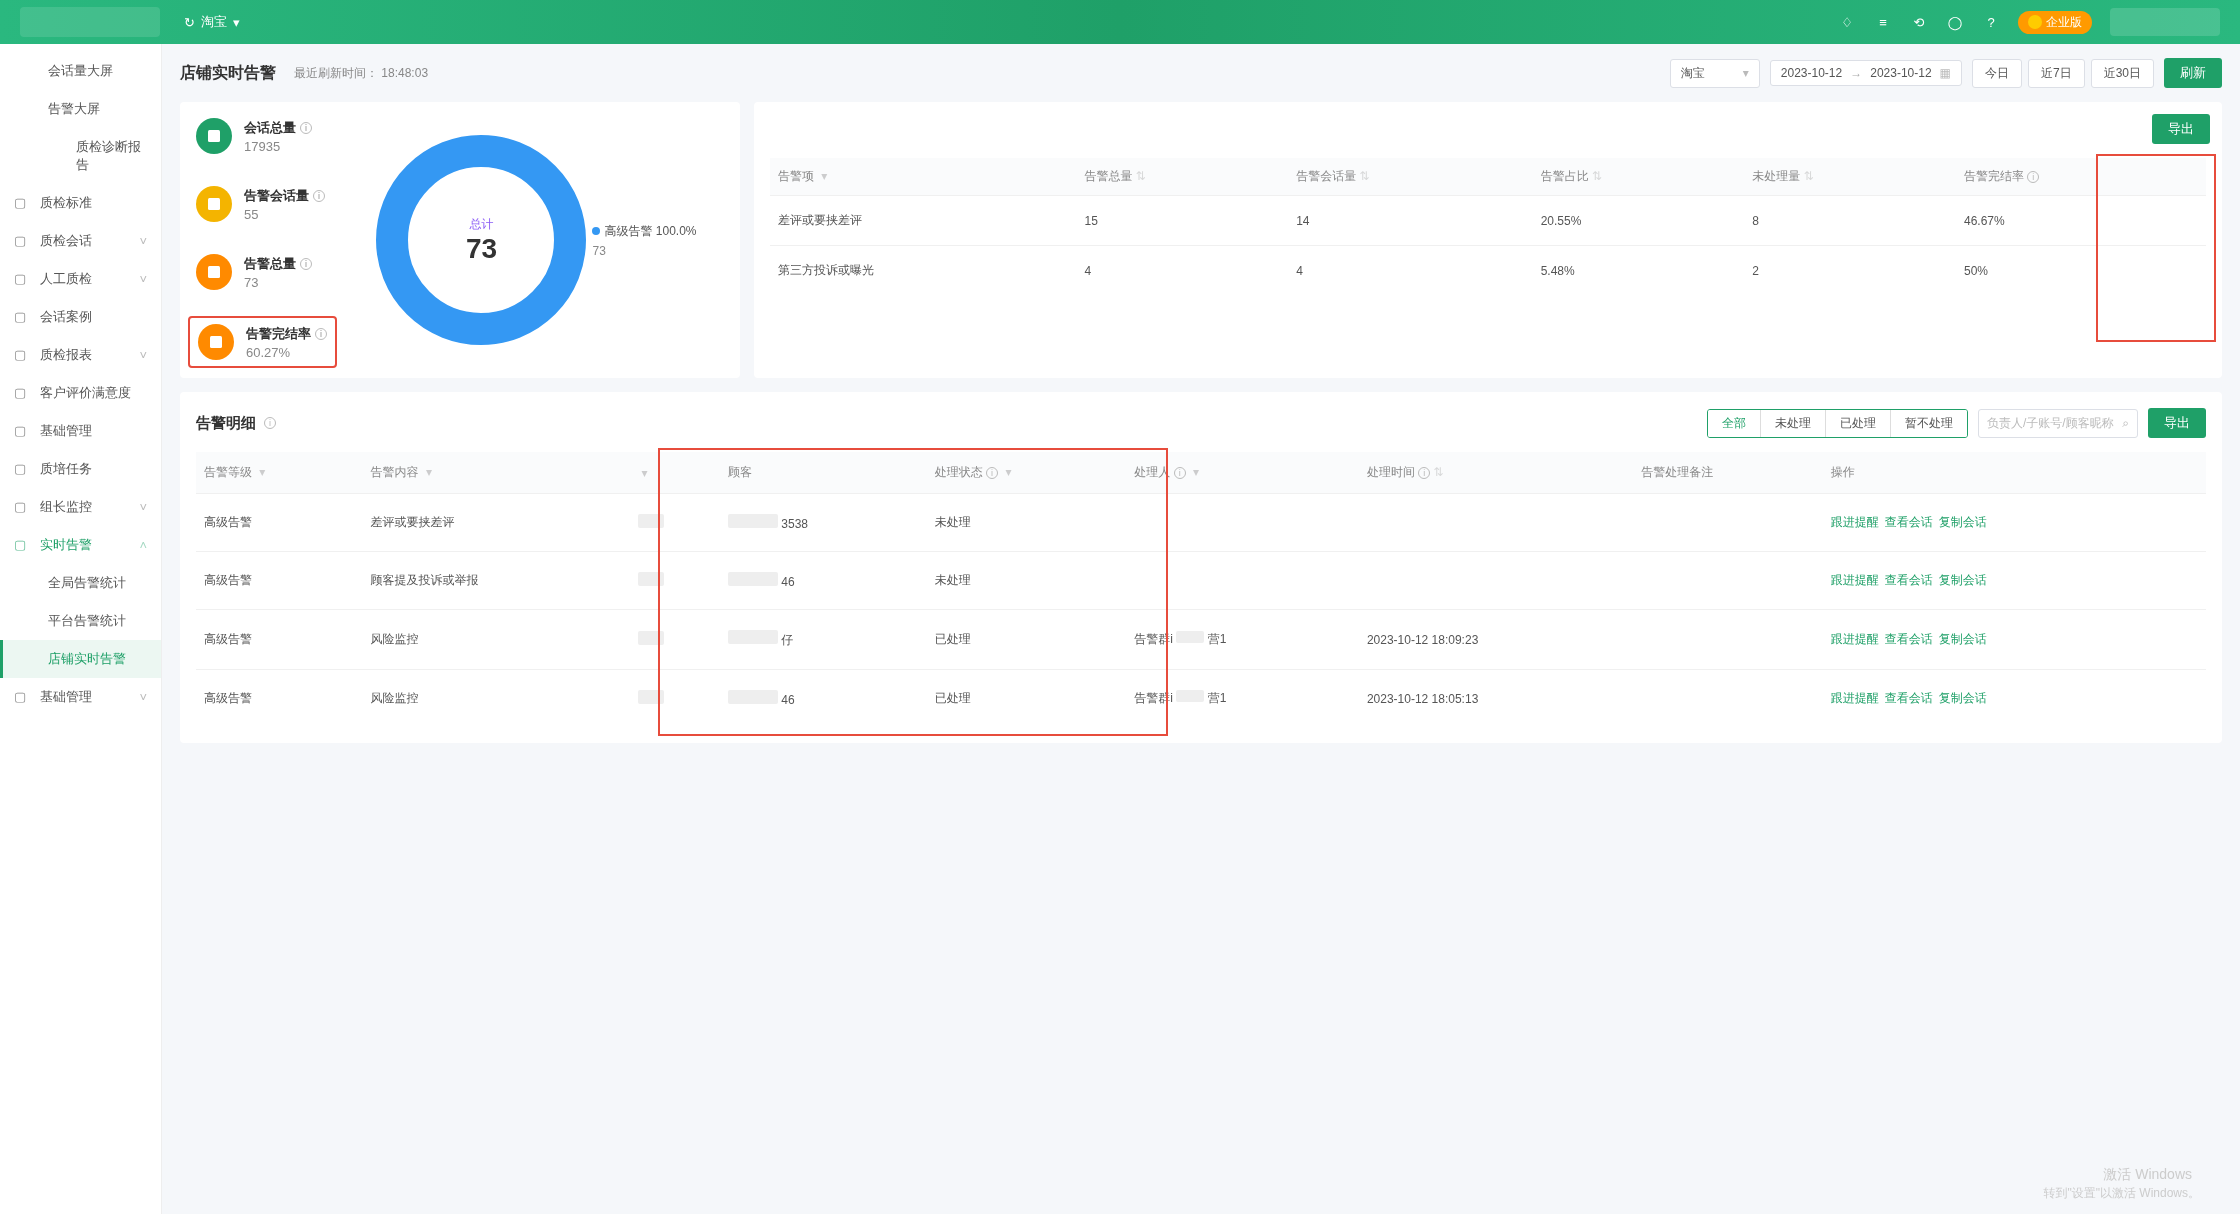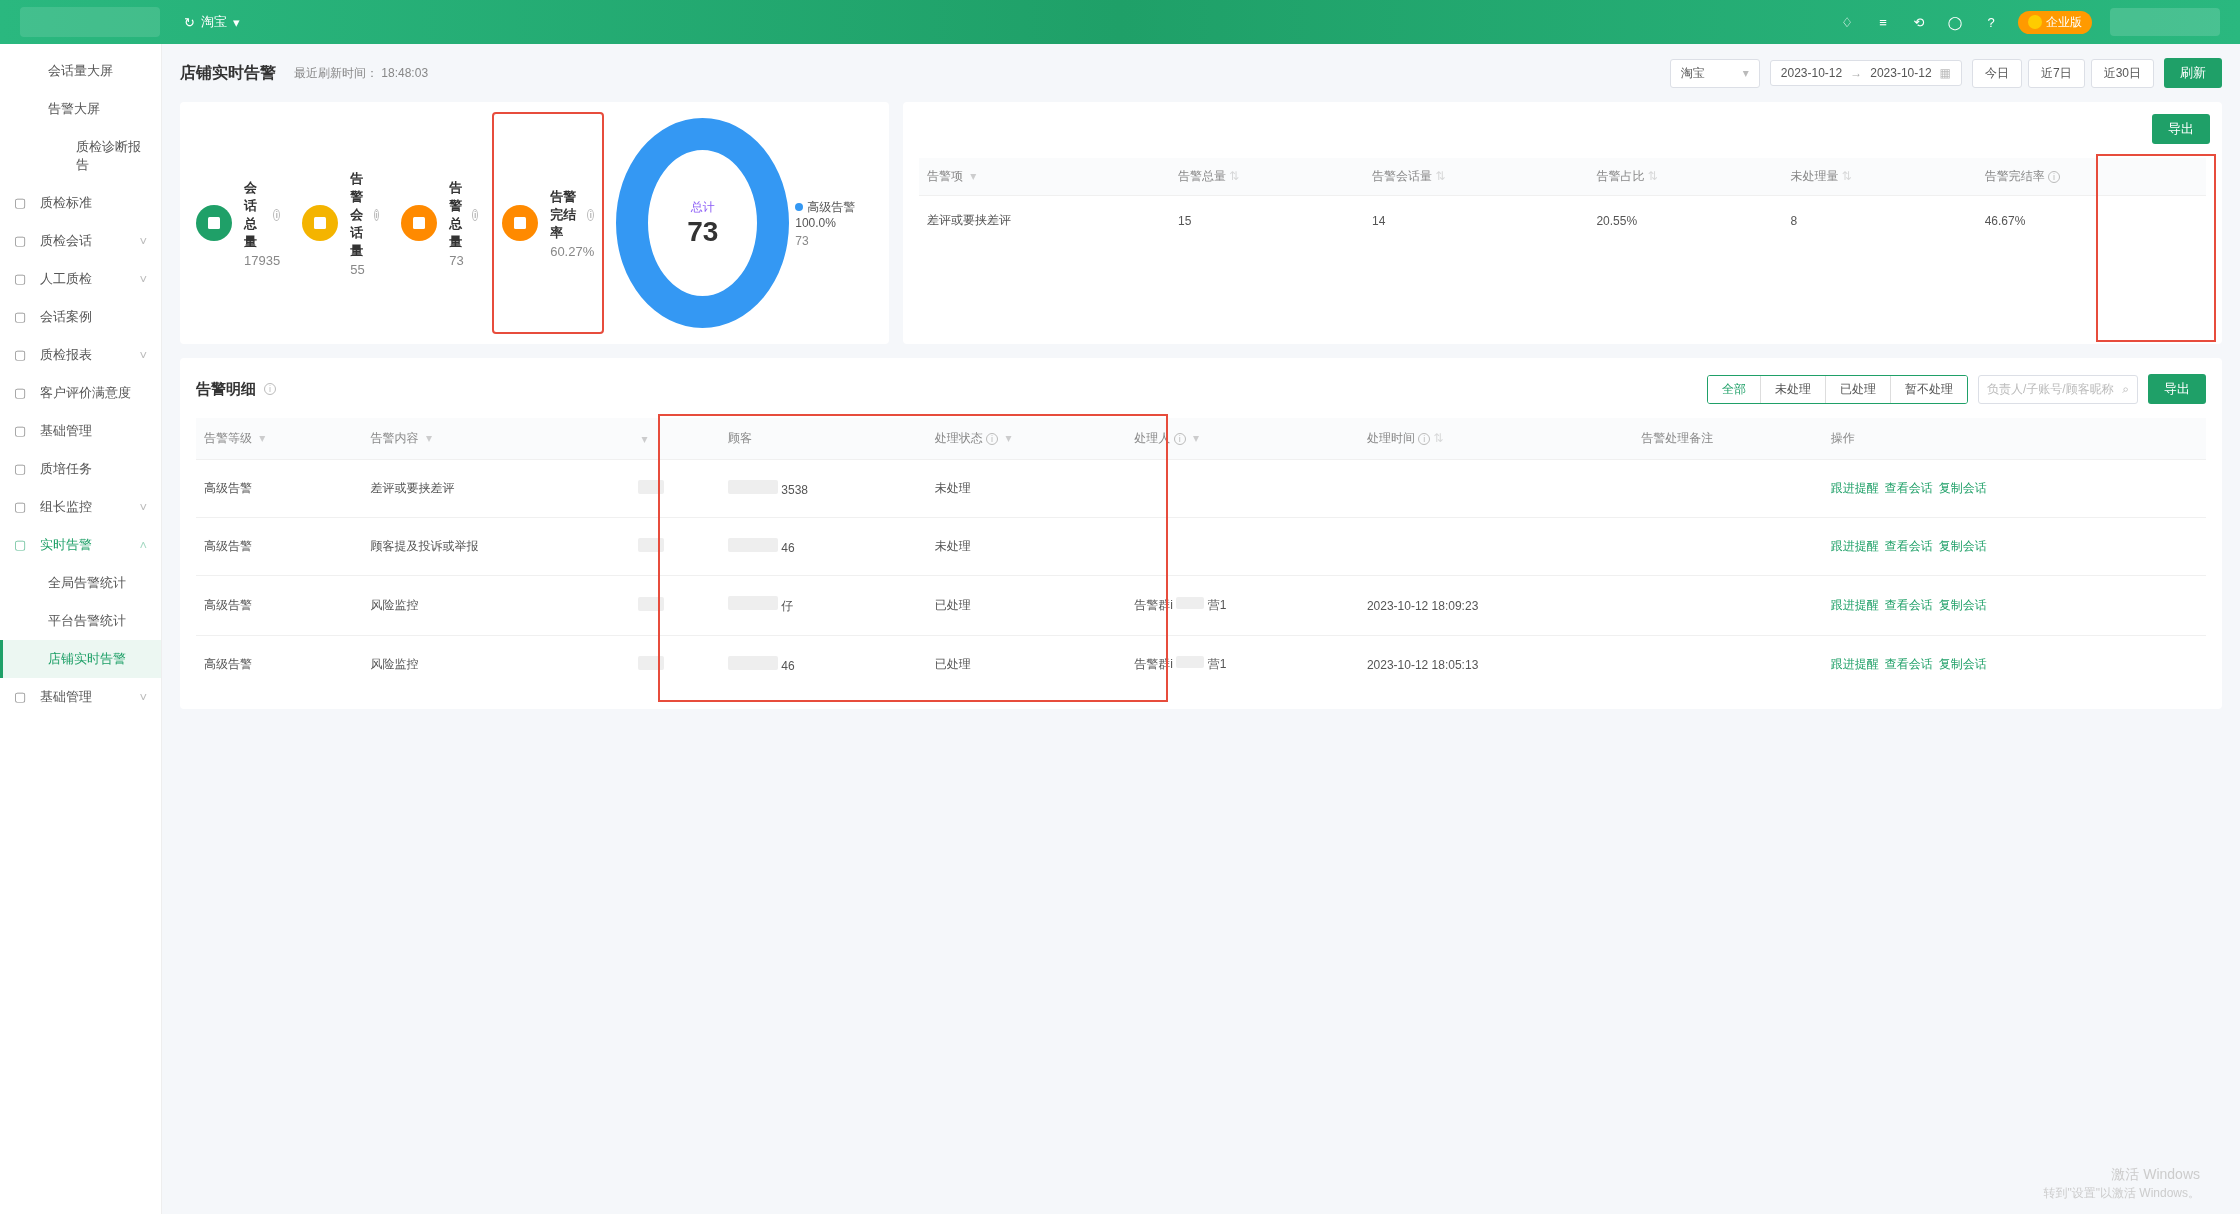--- a/index.html
+++ b/index.html
@@ -24,21 +24,21 @@
 .titlebar { display: flex; align-items: center; gap: 18px; margin-bottom: 14px; flex-wrap: wrap; }
 .page-title { font-size: 16px; font-weight: 600; }
 .refresh-time { color: #888; font-size: 12px; }
 .titlebar-right { margin-left: auto; display: flex; align-items: center; gap: 10px; }
 .sel, .date-range { border: 1px solid #dcdfe6; background: #fff; border-radius: 3px; padding: 5px 10px; font-size: 12px; color: #555; display: inline-flex; align-items: center; gap: 8px; cursor: pointer; }
 .quick-btn { border: 1px solid #dcdfe6; background: #fff; border-radius: 3px; padding: 5px 12px; font-size: 12px; color: #555; cursor: pointer; }
 .btn-primary { background: #1fa068; color: #fff; border: none; border-radius: 3px; padding: 6px 16px; font-size: 13px; cursor: pointer; }
 .panel-row { display: flex; gap: 14px; margin-bottom: 14px; }
 .card { background: #fff; border-radius: 4px; padding: 16px; }
 .stats-card { flex: 0 0 560px; display: flex; gap: 20px; position: relative; }
-.stat-list { display: flex; flex-direction: row; gap: 22px; }
+.stat-list { display: flex; flex-direction: column; gap: 32px; }
 .stat-row { display: flex; align-items: center; gap: 12px; }
 .stat-row.hl { border: 2px solid #e74c3c; border-radius: 4px; padding: 6px 8px; margin: -6px -8px; }
 .stat-ico { width: 36px; height: 36px; border-radius: 50%; display: flex; align-items: center; justify-content: center; flex: none; }
 .stat-ico svg { width: 18px; height: 18px; fill: #fff; }
 .stat-lbl { font-size: 13px; font-weight: 600; display: flex; align-items: center; gap: 4px; }
 .stat-val { color: #888; font-size: 13px; margin-top: 2px; }
 .info-icn { width: 12px; height: 12px; border: 1px solid #bbb; border-radius: 50%; display: inline-flex; align-items: center; justify-content: center; font-size: 9px; color: #bbb; }
 .donut-wrap { flex: 1; display: flex; align-items: center; justify-content: center; position: relative; }
 .donut { width: 210px; height: 210px; border-radius: 50%; border: 32px solid #3498f3; display: flex; align-items: center; justify-content: center; }
 .donut-center { text-align: center; }
@@ -62,21 +62,21 @@
 .tab-btn:last-child { border-right: none; }
 .tab-btn.active { color: #1fa068; }
 .search-box { border: 1px solid #dcdfe6; border-radius: 3px; padding: 5px 8px; font-size: 12px; color: #bbb; display: inline-flex; align-items: center; gap: 8px; width: 160px; }
 .dtl-tbl { width: 100%; border-collapse: collapse; font-size: 12px; }
 .dtl-tbl th { text-align: left; color: #888; font-weight: normal; padding: 12px 8px; background: #fafbfc; }
 .dtl-tbl td { padding: 20px 8px; border-top: 1px solid #f0f0f0; color: #555; }
 .action-link { color: #1fa068; margin-right: 6px; cursor: pointer; white-space: nowrap; }
 .red-box { border: 2px solid #e74c3c; position: absolute; pointer-events: none; }
 .sort-icn { display: inline-block; width: 10px; opacity: 0.3; }
 .blur-box { background: #eee; border-radius: 2px; display: inline-block; }
-.watermark { position: fixed; bottom: 30px; right: 40px; color: #ccc; font-size: 14px; pointer-events: none; }
+.watermark { position: fixed; bottom: 30px; right: 48px; color: #ccc; font-size: 14px; pointer-events: none; }
 .watermark2 { position: fixed; bottom: 12px; right: 40px; color: #ccc; font-size: 12px; pointer-events: none; }
 </style>
 </head>
 <body>
 
 <div class="header">
   <div class="logo"></div>
   <div class="platform-sel">
     <span>↻</span>
     <span>淘宝</span>
@@ -269,20 +269,28 @@
                 <th>告警完结率 <span class="info-icn">i</span></th>
               </tr>
               <tr>
                 <td>差评或要挟差评</td>
                 <td>15</td>
                 <td>14</td>
                 <td>20.55%</td>
                 <td>8</td>
                 <td>46.67%</td>
               </tr>
+              <tr>
+                <td>第三方投诉或曝光</td>
+                <td>4</td>
+                <td>4</td>
+                <td>5.48%</td>
+                <td>2</td>
+                <td>50%</td>
+              </tr>
             </tbody>
           </table>
         <div class="red-box" style="top:52px;right:6px;width:120px;height:188px;"></div>
       </div>
     </div>
 
     <div class="detail-card" style="position:relative;">
       <div class="detail-hdr">
         <span class="detail-title">告警明细</span>
         <span class="info-icn">i</span>

